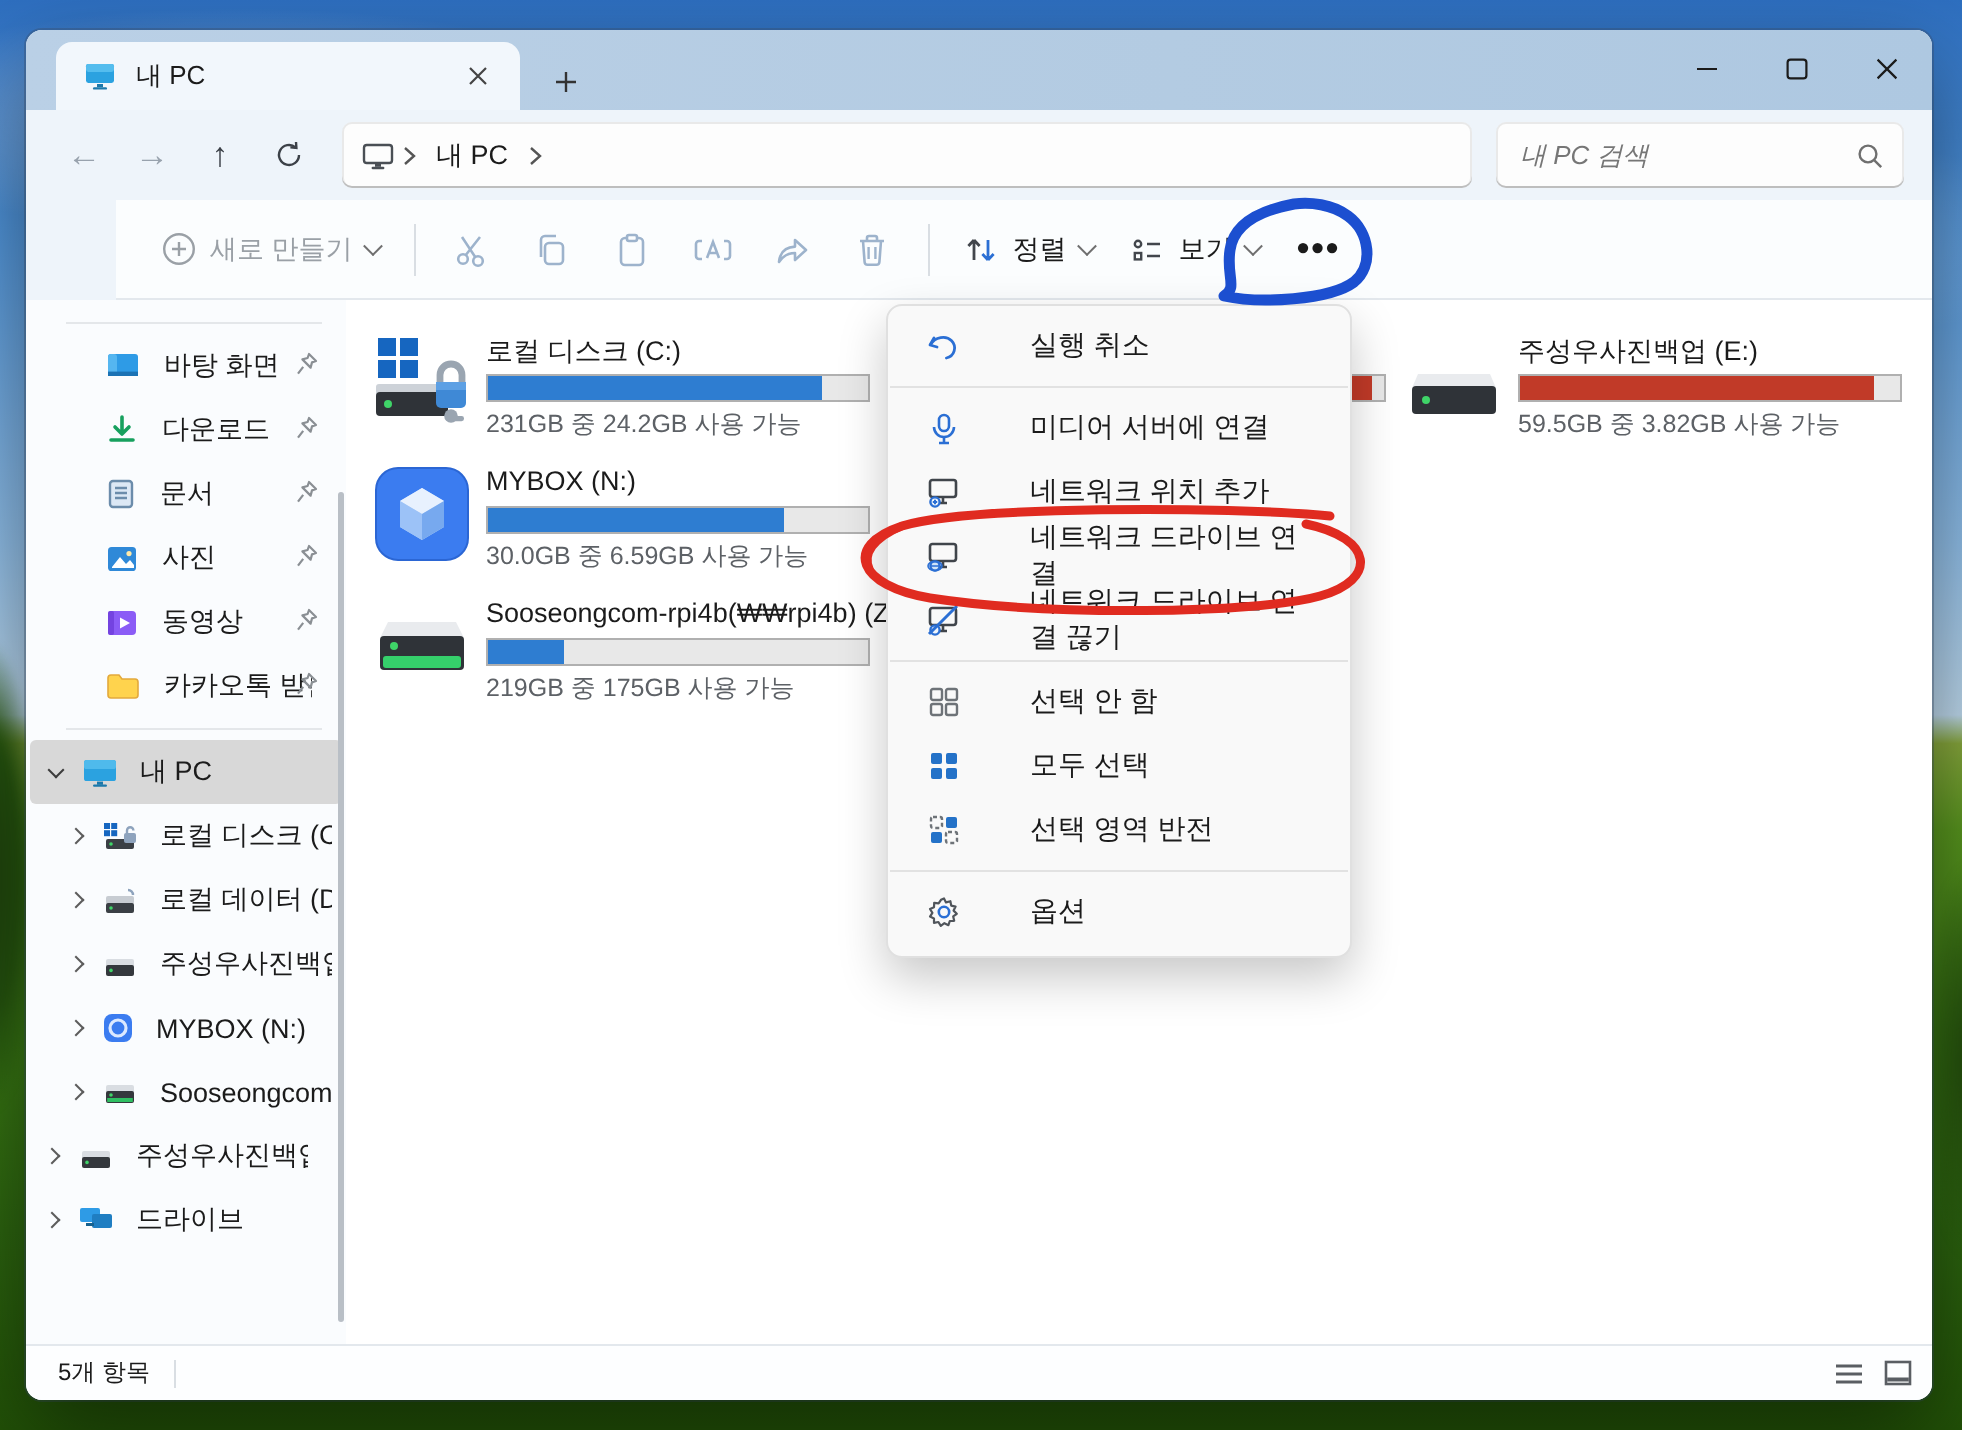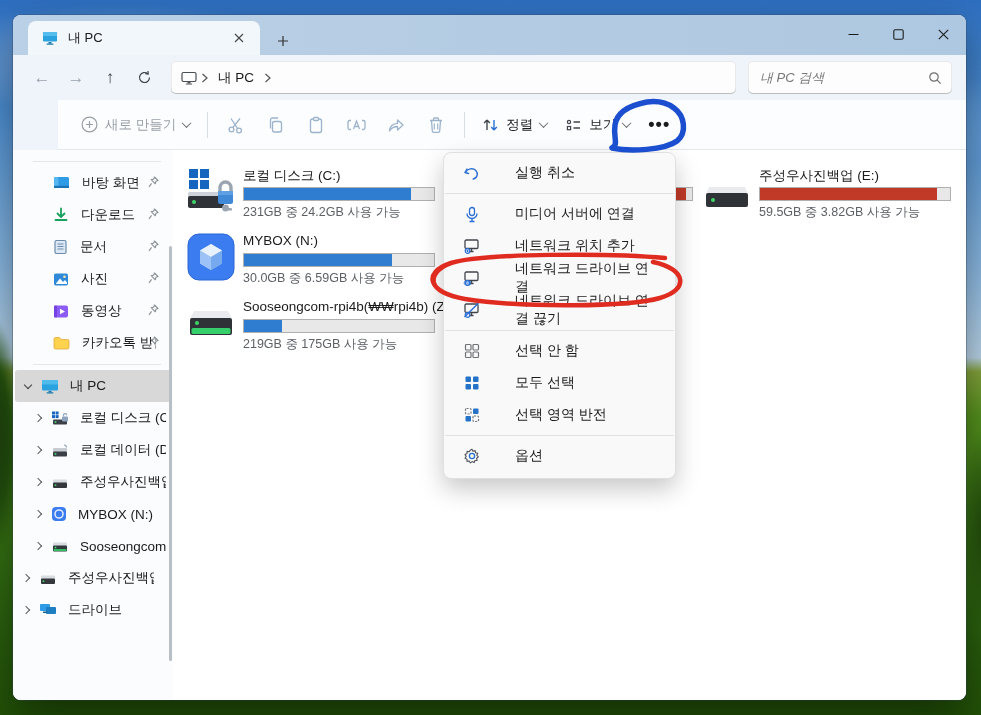--- a/index.html
+++ b/index.html
@@ -599,20 +599,37 @@
               <div class="bar">
                   <div class="fill" style="width: 20%; background: rgb(46, 125, 209);"></div>
                 </div>
               <div class="usage">219GB 중 175GB 사용 가능</div>
             </div>
           </div>
         </div>
       </div>
     </div>
 
+    <div class="statusbar">
+      <span>5개 항목</span>
+      <span class="sdiv"></span>
+      <span class="status-icons">
+        <span>
+            <svg width="15" height="12" viewBox="0 0 15 12">
+              <path d="M1 2 h13 M1 6 h13 M1 10 h13" stroke="#5a5e63" stroke-width="1.4"></path>
+            </svg>
+          </span>
+        <span>
+            <svg width="14" height="13" viewBox="0 0 14 13">
+              <rect x="1" y="1" width="12" height="11" fill="none" stroke="#5a5e63" stroke-width="1.3"></rect>
+              <path d="M1.6 9.8 h10.8" stroke="#5a5e63" stroke-width="2"></path>
+            </svg>
+          </span>
+      </span>
+    </div>
 
     <div class="menu">
       <div class="mi">
         <span class="ic">
             <svg width="17" height="15" viewBox="0 0 17 15">
               <path d="M4 3 L2 6.5 L5.5 7.5" fill="none" stroke="#2b6fd4" stroke-width="1.4" stroke-linecap="round" stroke-linejoin="round"></path>
               <path d="M2.3 6.3 C4.5 2.5 10 1.5 12.8 4.4 C15.6 7.3 14.3 12.2 10.2 13" fill="none" stroke="#2b6fd4" stroke-width="1.4" stroke-linecap="round"></path>
             </svg>
           </span>
         <span>실행 취소</span>

